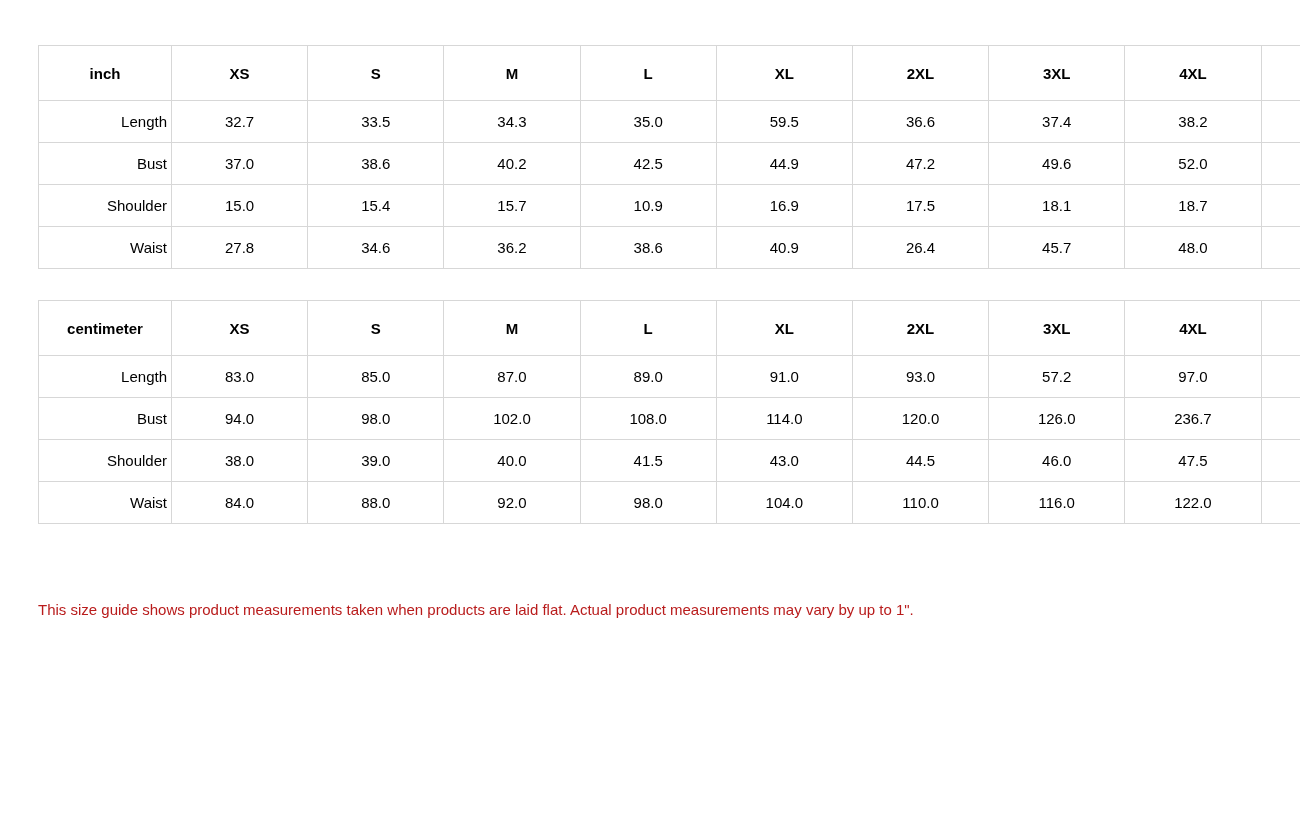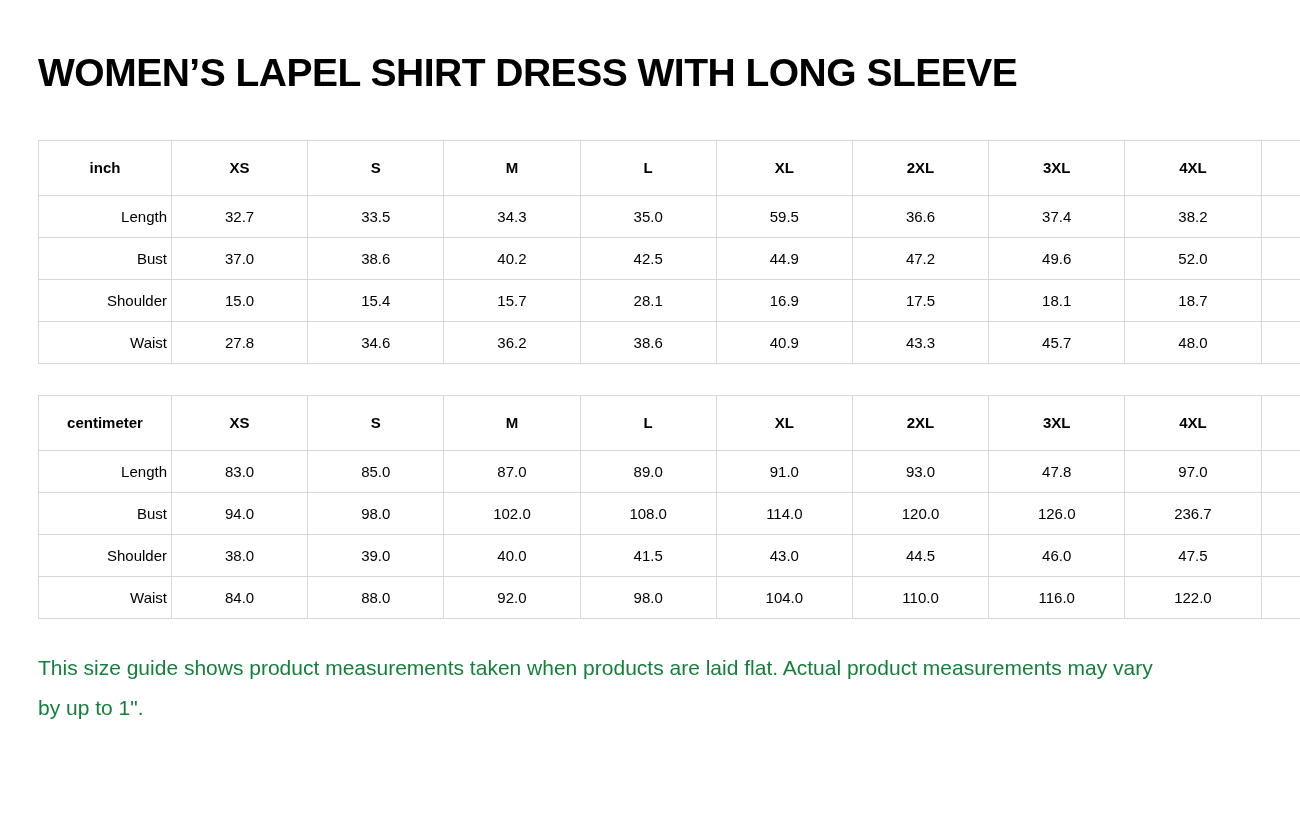--- a/index.html
+++ b/index.html
@@ -53,33 +53,32 @@
     height: 55px;
     margin-top: 19px;
   }
   .size-table tbody th {
     font-weight: normal;
     text-align: right;
   }
   .col-unit { width: 133px; }
   .col-size { width: 136.2px; }
   .note {
-    margin-top: 29px;
-    font-size: 21px;
+    margin-top: 72px;
+    font-size: 15px;
     line-height: 1.9;
-    color: #15803d;
+    color: #b91c1c;
     max-width: 1140px;
   }
 </style>
 </head>
 <body>
 
 <div class="page">
 
-  <h1 class="doc-title">WOMEN’S LAPEL SHIRT DRESS WITH LONG SLEEVE</h1>
 
   <div class="table-wrap-first">
     <table class="size-table">
       <colgroup>
         <col class="col-unit">
           <col class="col-size">
           <col class="col-size">
           <col class="col-size">
           <col class="col-size">
         <col class="col-size">
@@ -125,35 +124,35 @@
           <td>47.2</td>
           <td>49.6</td>
           <td>52.0</td>
           <td>54.3</td>
         </tr>
         <tr>
           <th>Shoulder</th>
           <td>15.0</td>
           <td>15.4</td>
           <td>15.7</td>
-          <td>28.1</td>
+          <td>10.9</td>
           <td>16.9</td>
           <td>17.5</td>
           <td>18.1</td>
           <td>18.7</td>
           <td>19.3</td>
         </tr>
         <tr>
           <th>Waist</th>
           <td>27.8</td>
           <td>34.6</td>
           <td>36.2</td>
           <td>38.6</td>
           <td>40.9</td>
-          <td>43.3</td>
+          <td>26.4</td>
           <td>45.7</td>
           <td>48.0</td>
           <td>50.4</td>
         </tr>
       </tbody>
     </table>
   </div>
 
   <div class="table-wrap-second">
     <table class="size-table">
@@ -185,21 +184,21 @@
       </thead>
       <tbody>
         <tr>
           <th>Length</th>
           <td>83.0</td>
           <td>85.0</td>
           <td>87.0</td>
           <td>89.0</td>
           <td>91.0</td>
           <td>93.0</td>
-          <td>47.8</td>
+          <td>57.2</td>
           <td>97.0</td>
           <td>99.0</td>
         </tr>
         <tr>
           <th>Bust</th>
           <td>94.0</td>
           <td>98.0</td>
           <td>102.0</td>
           <td>108.0</td>
           <td>114.0</td>

